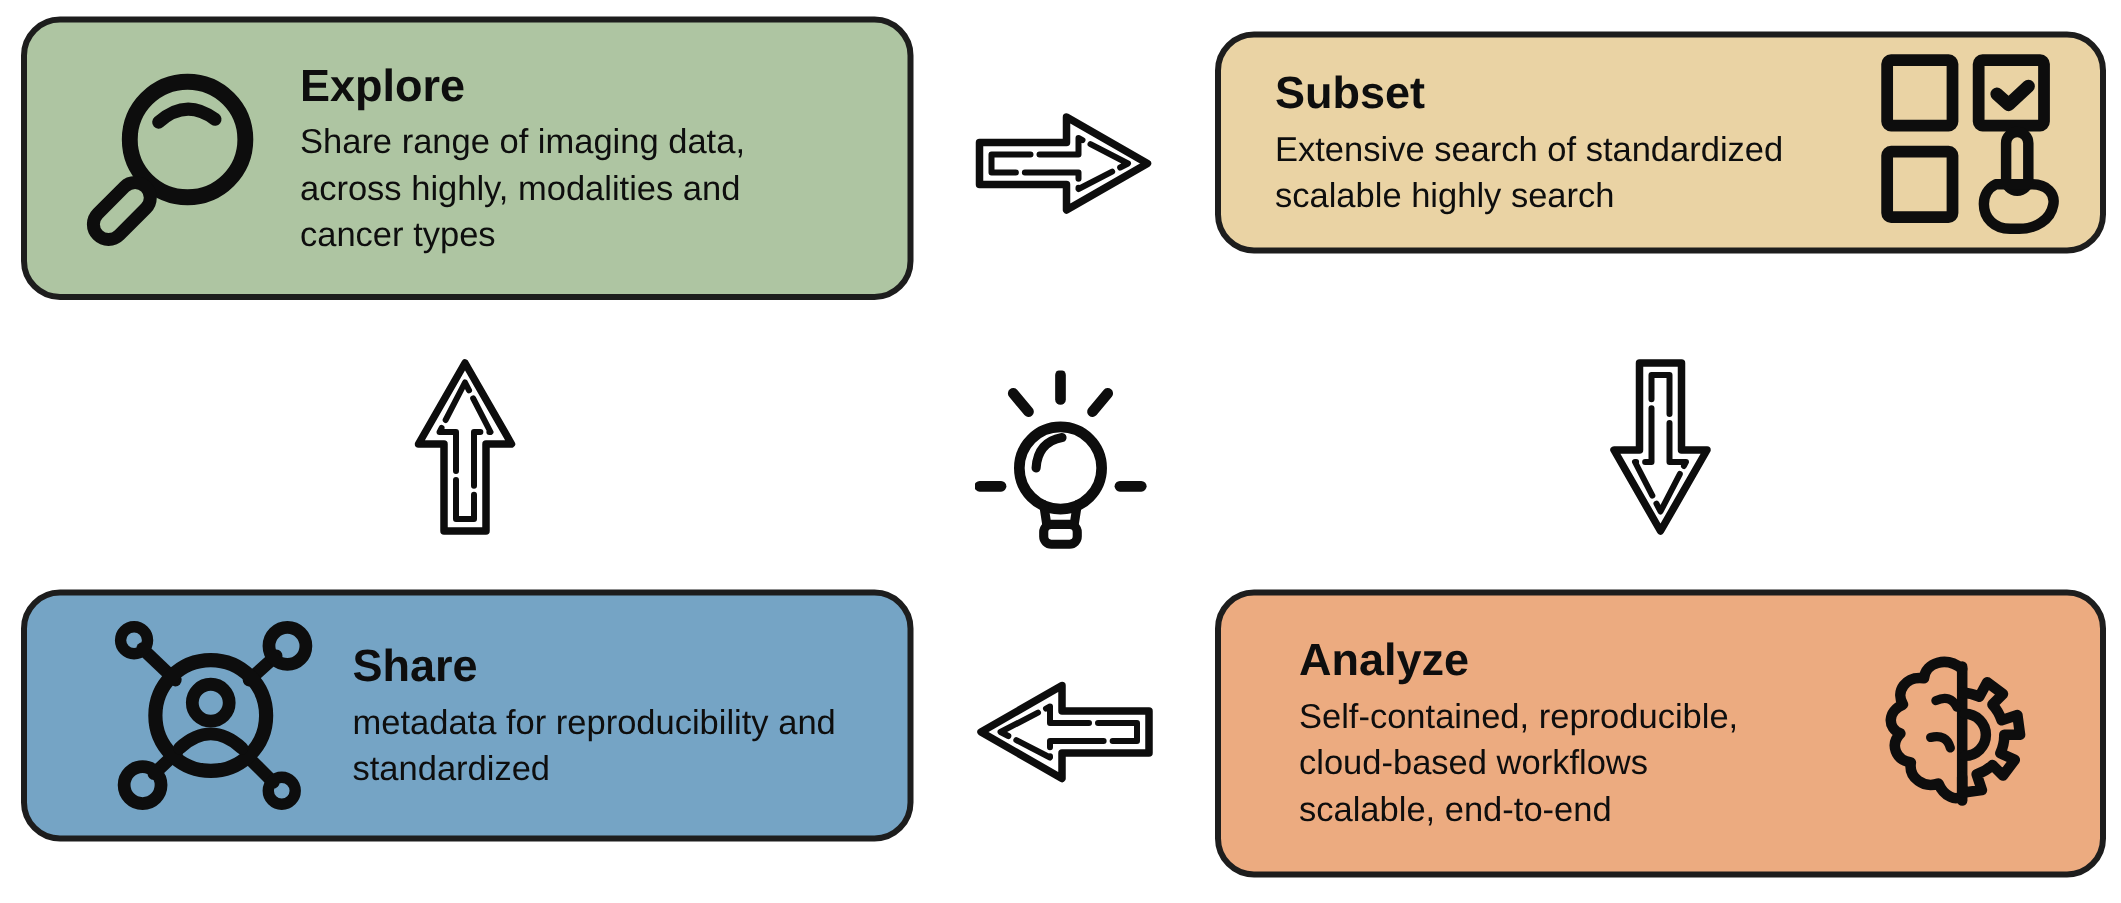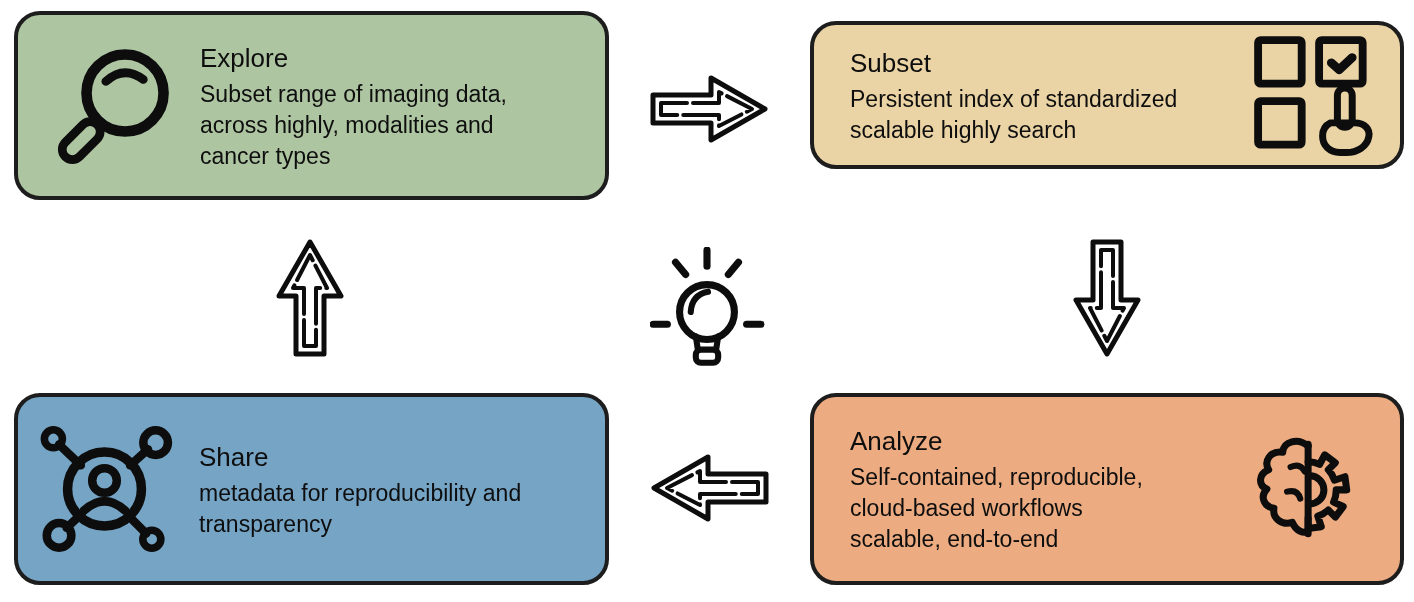--- a/index.html
+++ b/index.html
@@ -7,31 +7,31 @@
     position:relative;width:1414px;height:602px;background:#ffffff;
     font-family:"Liberation Sans",sans-serif;overflow:hidden;color:#0d0d0d;
   }
   .box{
     position:absolute;box-sizing:border-box;
     border:4px solid #1d1d1d;border-radius:26px;
     display:flex;flex-direction:row;align-items:center;
   }
   .box-explore{left:14px;top:11px;width:595px;height:189px;}
   .box-subset{left:810px;top:21px;width:594px;height:148px;}
-  .box-share{left:14px;top:393px;width:595px;height:192px;}
+  .box-share{left:14px;top:393px;width:595px;height:168px;padding-left:36px;}
   .box-analyze{left:810px;top:393px;width:594px;height:192px;}
   .icon{flex:0 0 auto;display:block;}
   .icon svg{display:block;}
   .icon-left{margin-left:30px;}
   .icon-left-share{margin-left:18px;}
   .textcol{display:flex;flex-direction:column;justify-content:center;}
   .textcol-afticon{margin-left:22px;}
   .textcol-pad{padding-left:36px;flex:1 1 auto;}
   .box-title{
-    font-size:26px;font-weight:normal;color:#0e0e0e;line-height:36px;
+    font-size:30px;font-weight:bold;color:#0e0e0e;line-height:36px;
     margin-bottom:3px;white-space:nowrap;
   }
   .desc-line{font-size:23px;color:#0e0e0e;line-height:31px;white-space:nowrap;}
   .arrow-h{position:absolute;width:122px;height:74px;}
   .arrow-v{position:absolute;width:75px;height:118px;}
   .arrow-v svg{position:absolute;left:-23.5px;top:22px;}
   .rot90{transform:rotate(90deg);}
   .rotm90{transform:rotate(-90deg);}
   .flipx{transform:scaleX(-1);}
   .lightbulb{position:absolute;left:650px;top:247px;width:115px;height:127px;}
@@ -57,30 +57,30 @@
   <div class="box box-explore" style="background-color: rgb(174, 197, 162); border-color: rgb(29, 29, 29);">
     <span class="icon icon-left">
       <svg width="130" height="130" viewBox="0 0 135 135">
         <circle class="ln" cx="80" cy="54" r="40" stroke-width="11"></circle>
         <path class="ln" d="M60 42 Q79 25 99 40" stroke-width="9"></path>
         <rect class="ln" x="11" y="93" width="47" height="21" rx="10.5" stroke-width="9" transform="rotate(-45 34.5 103.5)"></rect>
       </svg>
     </span>
     <div class="textcol textcol-afticon">
       <div class="box-title">Explore</div>
-      <div class="desc-line">Subset range of imaging data,</div>
+      <div class="desc-line">Share range of imaging data,</div>
       <div class="desc-line">across highly, modalities and</div>
       <div class="desc-line">cancer types</div>
     </div>
   </div>
 
   <div class="box box-subset" style="background-color: rgb(234, 211, 164); border-color: rgb(29, 29, 29);">
     <div class="textcol textcol-pad">
       <div class="box-title">Subset</div>
-      <div class="desc-line">Persistent index of standardized</div>
+      <div class="desc-line">Extensive search of standardized</div>
       <div class="desc-line">scalable highly search</div>
     </div>
     <span class="icon" style="margin-right:26px;">
       <svg width="122" height="122" viewBox="0 0 140 140">
         <rect class="ln" x="7" y="7" width="50" height="50" rx="3" stroke-width="9"></rect>
         <rect class="ln" x="77" y="7" width="50" height="50" rx="3" stroke-width="9"></rect>
         <rect class="ln" x="7" y="77" width="50" height="50" rx="3" stroke-width="9"></rect>
         <path class="ln" d="M91 33 l9 8 l15 -14" stroke-width="10"></path>
         <rect class="ln" x="98" y="62" width="17" height="45" rx="8.5" stroke-width="8"></rect>
         <path class="ln" d="M90 102 h28 c11 0 18 7 16 16 c-2 11 -13 18 -26 18 h-7 c-12 0 -20 -8 -20 -19 c0 -6 3 -12 9 -15 z" stroke-width="8"></path>
@@ -100,25 +100,25 @@
         <path class="ln" d="M48 98 Q70 78 92 98" stroke-width="9"></path>
         <circle class="ln" cx="16" cy="22" r="9.5" stroke-width="8"></circle>
         <circle class="ln" cx="124" cy="26" r="13" stroke-width="9"></circle>
         <circle class="ln" cx="22" cy="124" r="13" stroke-width="9"></circle>
         <circle class="ln" cx="120" cy="128" r="9.5" stroke-width="8"></circle>
       </svg>
     </span>
     <div class="textcol" style="margin-left:26px;">
       <div class="box-title">Share</div>
       <div class="desc-line">metadata for reproducibility and</div>
-      <div class="desc-line">transparency</div>
+      <div class="desc-line">standardized</div>
     </div>
   </div>
 
-  <div class="box box-analyze" style="background-color: rgb(236, 171, 128); border-color: rgb(29, 29, 29);">
+  <div class="box box-analyze" style="background-color: rgb(236, 171, 128); border-color: rgb(29, 29, 29); padding-left: 16px;">
     <div class="textcol textcol-pad">
       <div class="box-title">Analyze</div>
       <div class="desc-line">Self-contained, reproducible,</div>
       <div class="desc-line">cloud-based workflows</div>
       <div class="desc-line">scalable, end-to-end</div>
     </div>
     <span class="icon" style="margin-right:34px;">
       <svg width="114" height="114" viewBox="0 0 130 130">
         <line class="ln" x1="64" y1="14" x2="64" y2="116" stroke-width="8"></line>
         <path class="ln" d="M64 16 C52 6 36 11 35 23 C21 21 13 33 19 43 C7 48 7 61 17 65 C9 73 13 85 25 87 C23 99 35 107 46 103 C50 113 60 117 64 112" stroke-width="8"></path>

